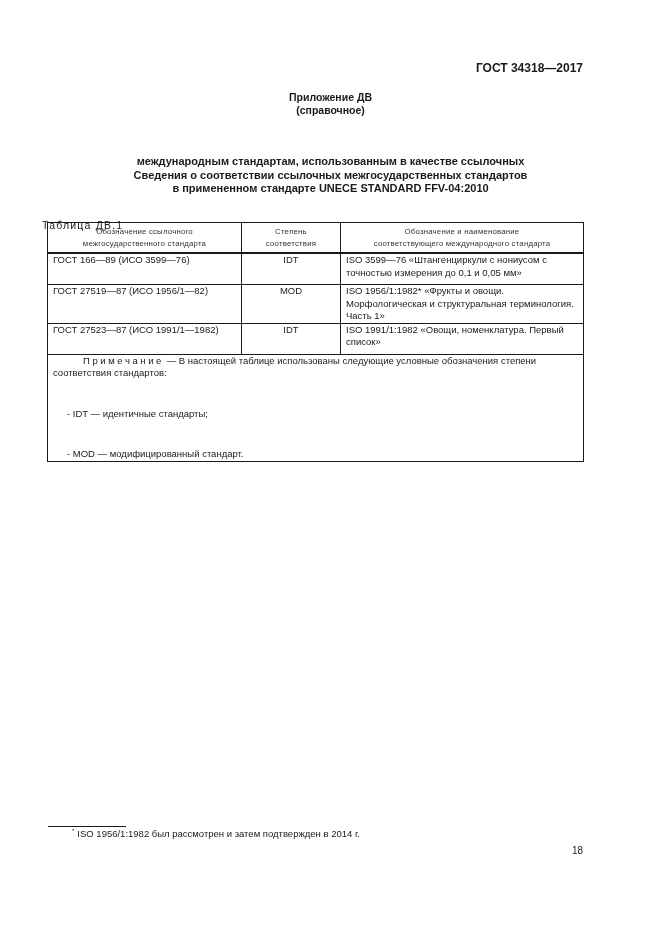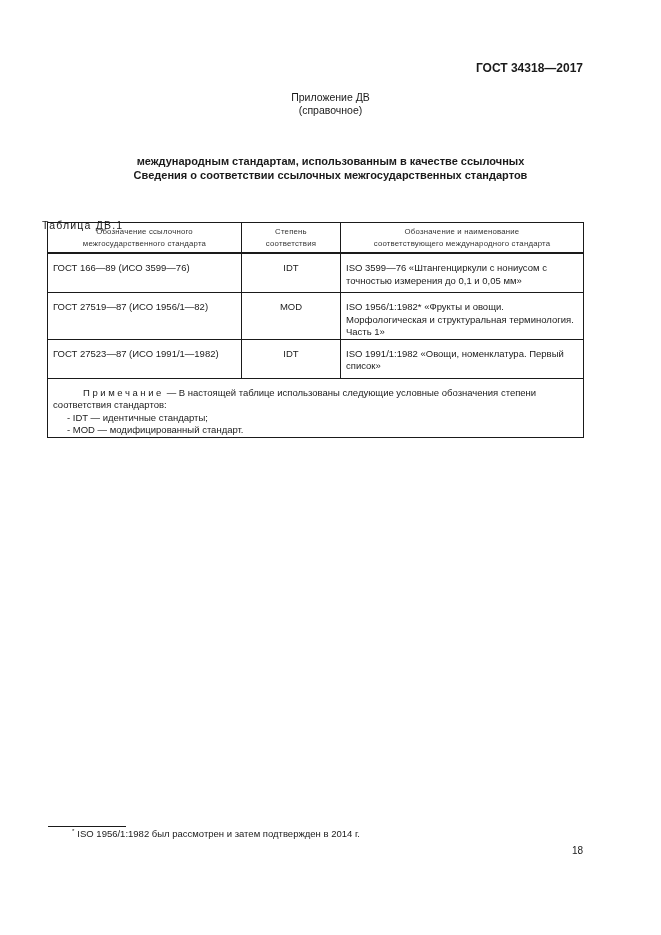--- a/index.html
+++ b/index.html
@@ -1,51 +1,52 @@
 <!DOCTYPE html>
 <html><head>
 <meta charset="utf-8">
 <style>
   html, body { margin: 0; padding: 0; background: #ffffff; }
   body { width: 661px; height: 935px; position: relative; overflow: hidden; color: #1a1a1a; font-family: "Liberation Sans", sans-serif; }
   .doc-code { position: absolute; top: 61px; right: 78px; font-weight: bold; font-size: 12px; }
-  .annex { position: absolute; top: 91px; left: 0; width: 661px; text-align: center; font-weight: normal; font-size: 10.5px; line-height: 13px; }
+  .annex { position: absolute; top: 91px; left: 0; width: 661px; text-align: center; font-weight: bold; font-size: 10.5px; line-height: 13px; }
   .title { position: absolute; top: 155px; left: 0; width: 661px; text-align: center; font-weight: bold; font-size: 11px; line-height: 13.5px; }
   .table-caption { position: absolute; top: 219px; left: 42px; font-size: 10.5px; letter-spacing: 1.2px; }
   table.ref { position: absolute; top: 222px; left: 47px; width: 537px; border-collapse: collapse; font-size: 9.5px; }
   table.ref td, table.ref th { border: 1px solid #1a1a1a; vertical-align: top; }
   table.ref th { font-weight: normal; font-size: 7.8px; color: #333; line-height: 12px; height: 27px; vertical-align: middle; text-align: center; letter-spacing: 0.2px; }
   table.ref thead tr { border-bottom: 2px solid #1a1a1a; }
   table.ref thead th { border-bottom: 2.5px double #1a1a1a; }
-  table.ref td { height: 30px; padding: 8px 5px 0 5px; line-height: 12.5px; }
+  table.ref td { height: 30px; padding: 0 5px 0 5px; line-height: 12.5px; }
   td.c1 { width: 183px; }
   td.c2 { width: 88px; text-align: center; }
   td.c3 { width: 232px; }
   td.note { padding: 5px 5px 5px 5px; line-height: 12px; height: auto; }
   .note-head { text-indent: 30px; }
   .spaced { letter-spacing: 2.6px; }
-  .note-item { padding-left: 14px; }
+  .note-item { padding-left: 14px; margin-top: 28px; }
   .fn-rule { position: absolute; top: 826px; left: 48px; width: 78px; border-top: 1px solid #1a1a1a; }
   .footnote { position: absolute; top: 828px; left: 72px; font-size: 9.5px; }
   .footnote sup { font-size: 6px; vertical-align: 4px; margin-right: 3px; }
   .page-num { position: absolute; top: 845px; left: 572px; font-size: 10px; }
 </style>
 </head>
 <body>
 
 <div class="doc-code">ГОСТ 34318—2017</div>
 
 <div class="annex">
   <div>Приложение ДВ</div>
   <div>(справочное)</div>
 </div>
 
 <div class="title">
   <div>международным стандартам, использованным в качестве ссылочных</div>
   <div>Сведения о соответствии ссылочных межгосударственных стандартов</div>
+  <div>в примененном стандарте UNECE STANDARD FFV-04:2010</div>
 </div>
 
 <div class="table-caption">Таблица ДВ.1</div>
 
 <table class="ref">
   <thead>
     <tr>
       <th>
         <div>Обозначение ссылочного</div>
         <div>межгосударственного стандарта</div>

